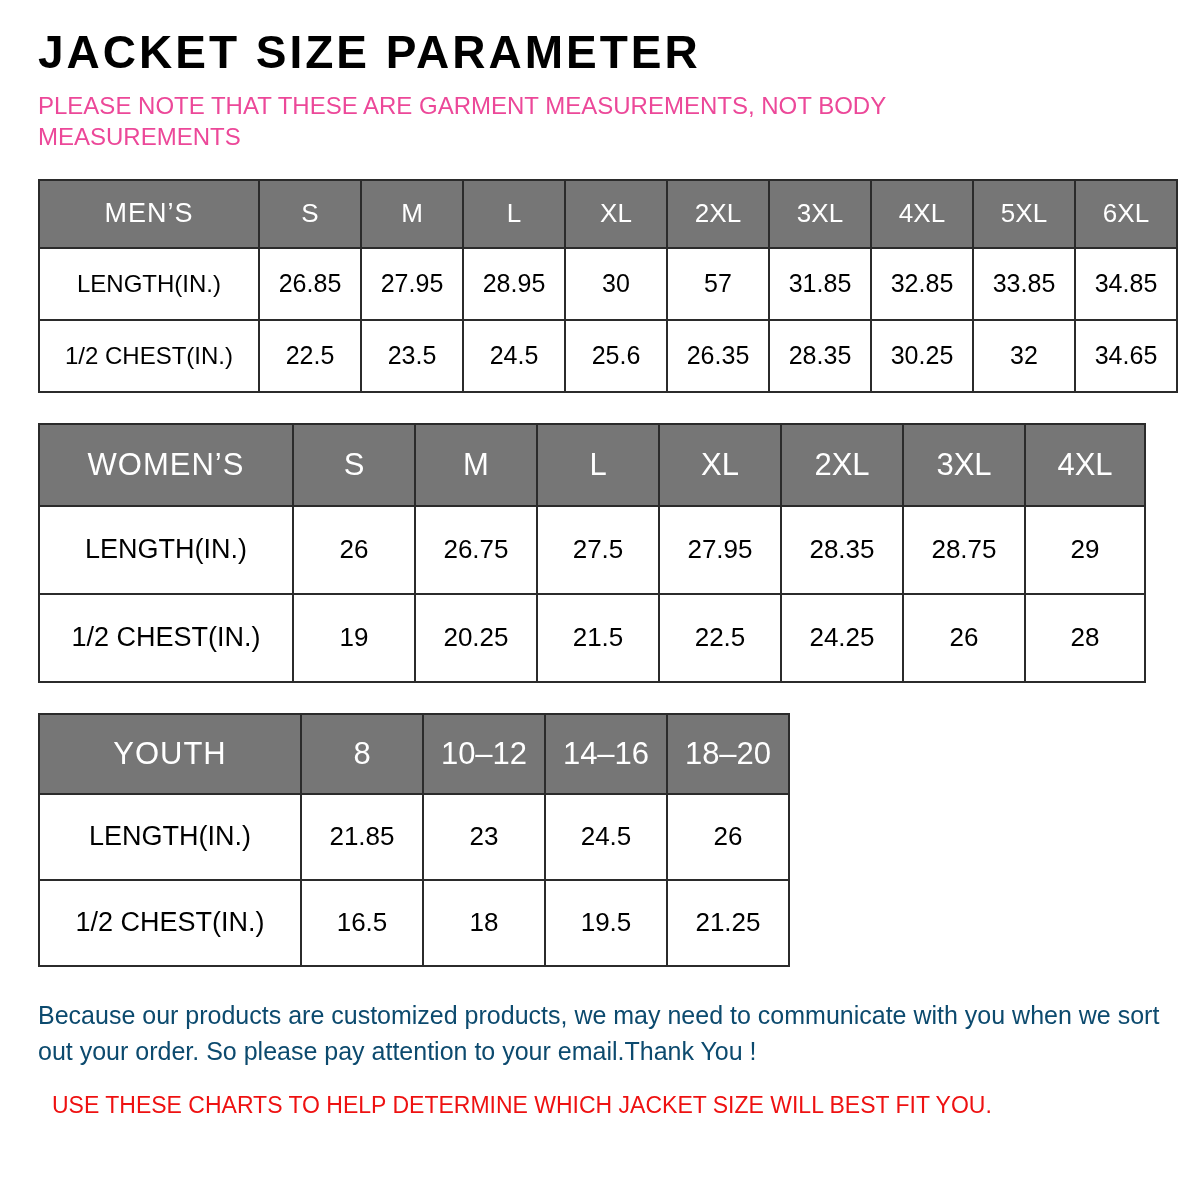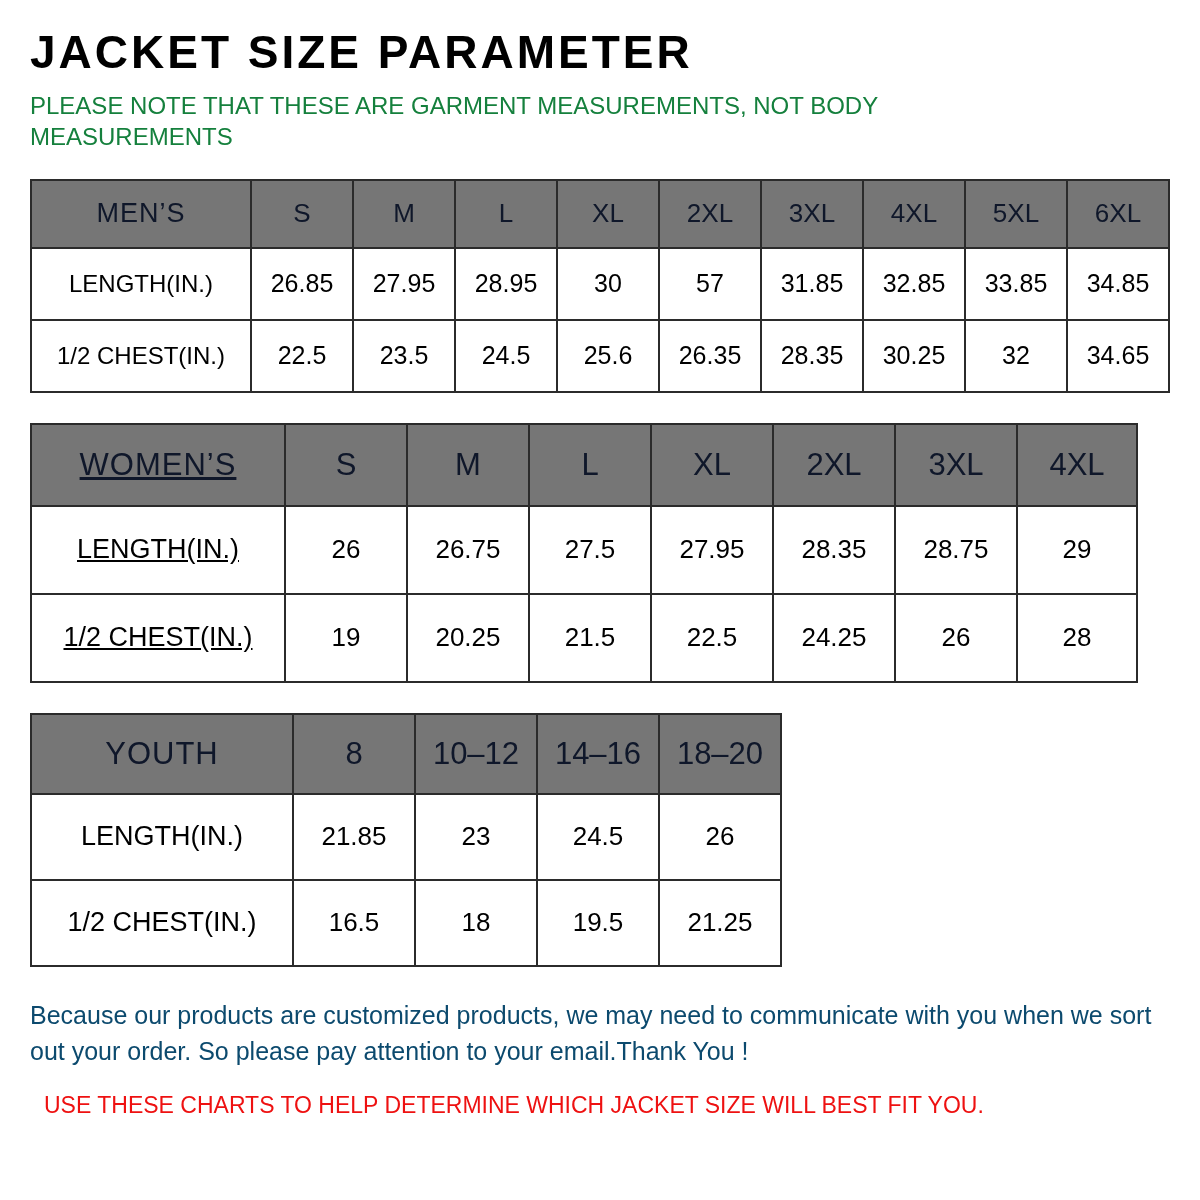--- a/index.html
+++ b/index.html
@@ -11,60 +11,60 @@
     width: 1200px;
     height: 1200px;
     font-family: "Liberation Sans", sans-serif;
     color: #000000;
     overflow: hidden;
   }
   .page {
     box-sizing: border-box;
     width: 1200px;
     height: 1200px;
-    padding: 28px 30px 10px 30px;
+    padding: 28px 30px 10px 38px;
   }
   .title {
     font-size: 46px;
     font-weight: bold;
     letter-spacing: 3px;
     margin: 0 0 14px 0;
     line-height: 1.05;
   }
   .note {
-    color: #15803d;
+    color: #ec4899;
     font-size: 24px;
     line-height: 1.3;
     margin: 0 0 26px 0;
     max-width: 1000px;
   }
   table.size-table {
     border-collapse: collapse;
     table-layout: fixed;
     margin-bottom: 30px;
   }
   table.size-table td, table.size-table th {
     border: 2px solid #2b2b2b;
     text-align: center;
     vertical-align: middle;
     font-weight: normal;
     padding: 0;
   }
   .hdr-row td, .hdr-row th {
     background: #767676;
-    color: #0f172a;
+    color: #ffffff;
   }
   .tbl-men .hdr-row td { height: 66px; font-size: 26px; }
   .tbl-men tbody td { height: 70px; font-size: 25px; }
   .tbl-men .rowlabel { font-size: 24px; }
   .tbl-men .hdr-row .rowlabel { font-size: 27px; letter-spacing: 1px; }
 
   .tbl-women .hdr-row td { height: 80px; font-size: 31px; }
   .tbl-women tbody td { height: 86px; font-size: 26px; }
-  .tbl-women .rowlabel { font-size: 27px; text-decoration: underline; }
+  .tbl-women .rowlabel { font-size: 27px; }
   .tbl-women .hdr-row .rowlabel { font-size: 31px; letter-spacing: 1px; }
 
   .tbl-youth .hdr-row td { height: 78px; font-size: 31px; }
   .tbl-youth tbody td { height: 84px; font-size: 26px; }
   .tbl-youth .rowlabel { font-size: 27px; }
   .tbl-youth .hdr-row .rowlabel { font-size: 31px; letter-spacing: 1px; }
 
   .footer-note {
     color: #0c4a6e;
     font-size: 25px;

